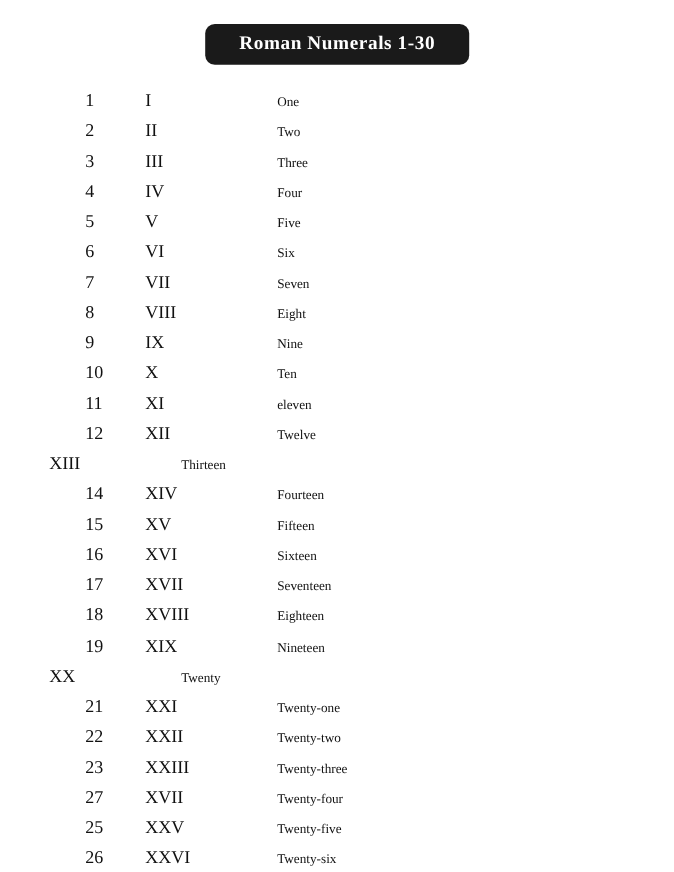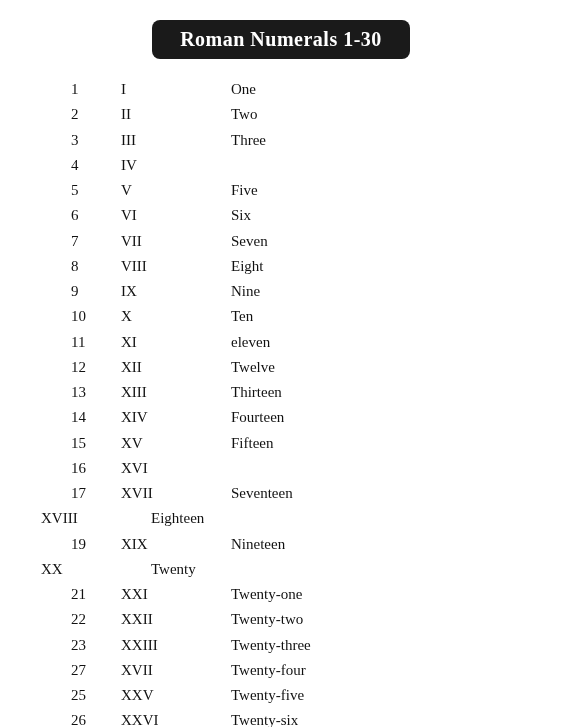--- a/index.html
+++ b/index.html
@@ -17,21 +17,21 @@
       display: flex;
       flex-direction: column;
       align-items: center;
       padding: 20px 10px 10px 10px;
     }
     .title-box {
       background: #1a1a1a;
       color: #ffffff;
       border-radius: 8px;
       padding: 8px 28px;
-      font-size: 20px;
+      font-size: 16px;
       font-weight: bold;
       font-family: Georgia, serif;
       margin-bottom: 18px;
       letter-spacing: 0.5px;
     }
     .table-container {
       width: 100%;
       max-width: 480px;
     }
     .row {
@@ -48,21 +48,21 @@
       font-size: 15px;
     }
     .col-roman {
       width: 110px;
       text-align: left;
       font-size: 15px;
     }
     .col-word {
       flex: 1;
       text-align: left;
-      font-size: 15px;
+      font-size: 11px;
     }
   </style>
 </head>
 <body>
 
 <div class="title-box">Roman Numerals 1-30</div>
 
 <div class="table-container">
 <div class="row">
       <span class="col-num">1</span>
@@ -75,20 +75,21 @@
       <span class="col-word">Two</span>
     </div>
     <div class="row">
       <span class="col-num">3</span>
       <span class="col-roman">III</span>
       <span class="col-word">Three</span>
     </div>
     <div class="row">
       <span class="col-num">4</span>
       <span class="col-roman">IV</span>
+      <span class="col-word">Four</span>
     </div>
     <div class="row">
       <span class="col-num">5</span>
       <span class="col-roman">V</span>
       <span class="col-word">Five</span>
     </div>
     <div class="row">
       <span class="col-num">6</span>
       <span class="col-roman">VI</span>
       <span class="col-word">Six</span>
@@ -117,44 +118,45 @@
       <span class="col-num">11</span>
       <span class="col-roman">XI</span>
       <span class="col-word">eleven</span>
     </div>
     <div class="row">
       <span class="col-num">12</span>
       <span class="col-roman">XII</span>
       <span class="col-word">Twelve</span>
     </div>
     <div class="row">
-      <span class="col-num">13</span>
       <span class="col-roman">XIII</span>
       <span class="col-word">Thirteen</span>
     </div>
     <div class="row">
       <span class="col-num">14</span>
       <span class="col-roman">XIV</span>
       <span class="col-word">Fourteen</span>
     </div>
     <div class="row">
       <span class="col-num">15</span>
       <span class="col-roman">XV</span>
       <span class="col-word">Fifteen</span>
     </div>
     <div class="row">
       <span class="col-num">16</span>
       <span class="col-roman">XVI</span>
+      <span class="col-word">Sixteen</span>
     </div>
     <div class="row">
       <span class="col-num">17</span>
       <span class="col-roman">XVII</span>
       <span class="col-word">Seventeen</span>
     </div>
     <div class="row">
+      <span class="col-num">18</span>
       <span class="col-roman">XVIII</span>
       <span class="col-word">Eighteen</span>
     </div>
     <div class="row">
       <span class="col-num">19</span>
       <span class="col-roman">XIX</span>
       <span class="col-word">Nineteen</span>
     </div>
     <div class="row">
       <span class="col-roman">XX</span>

